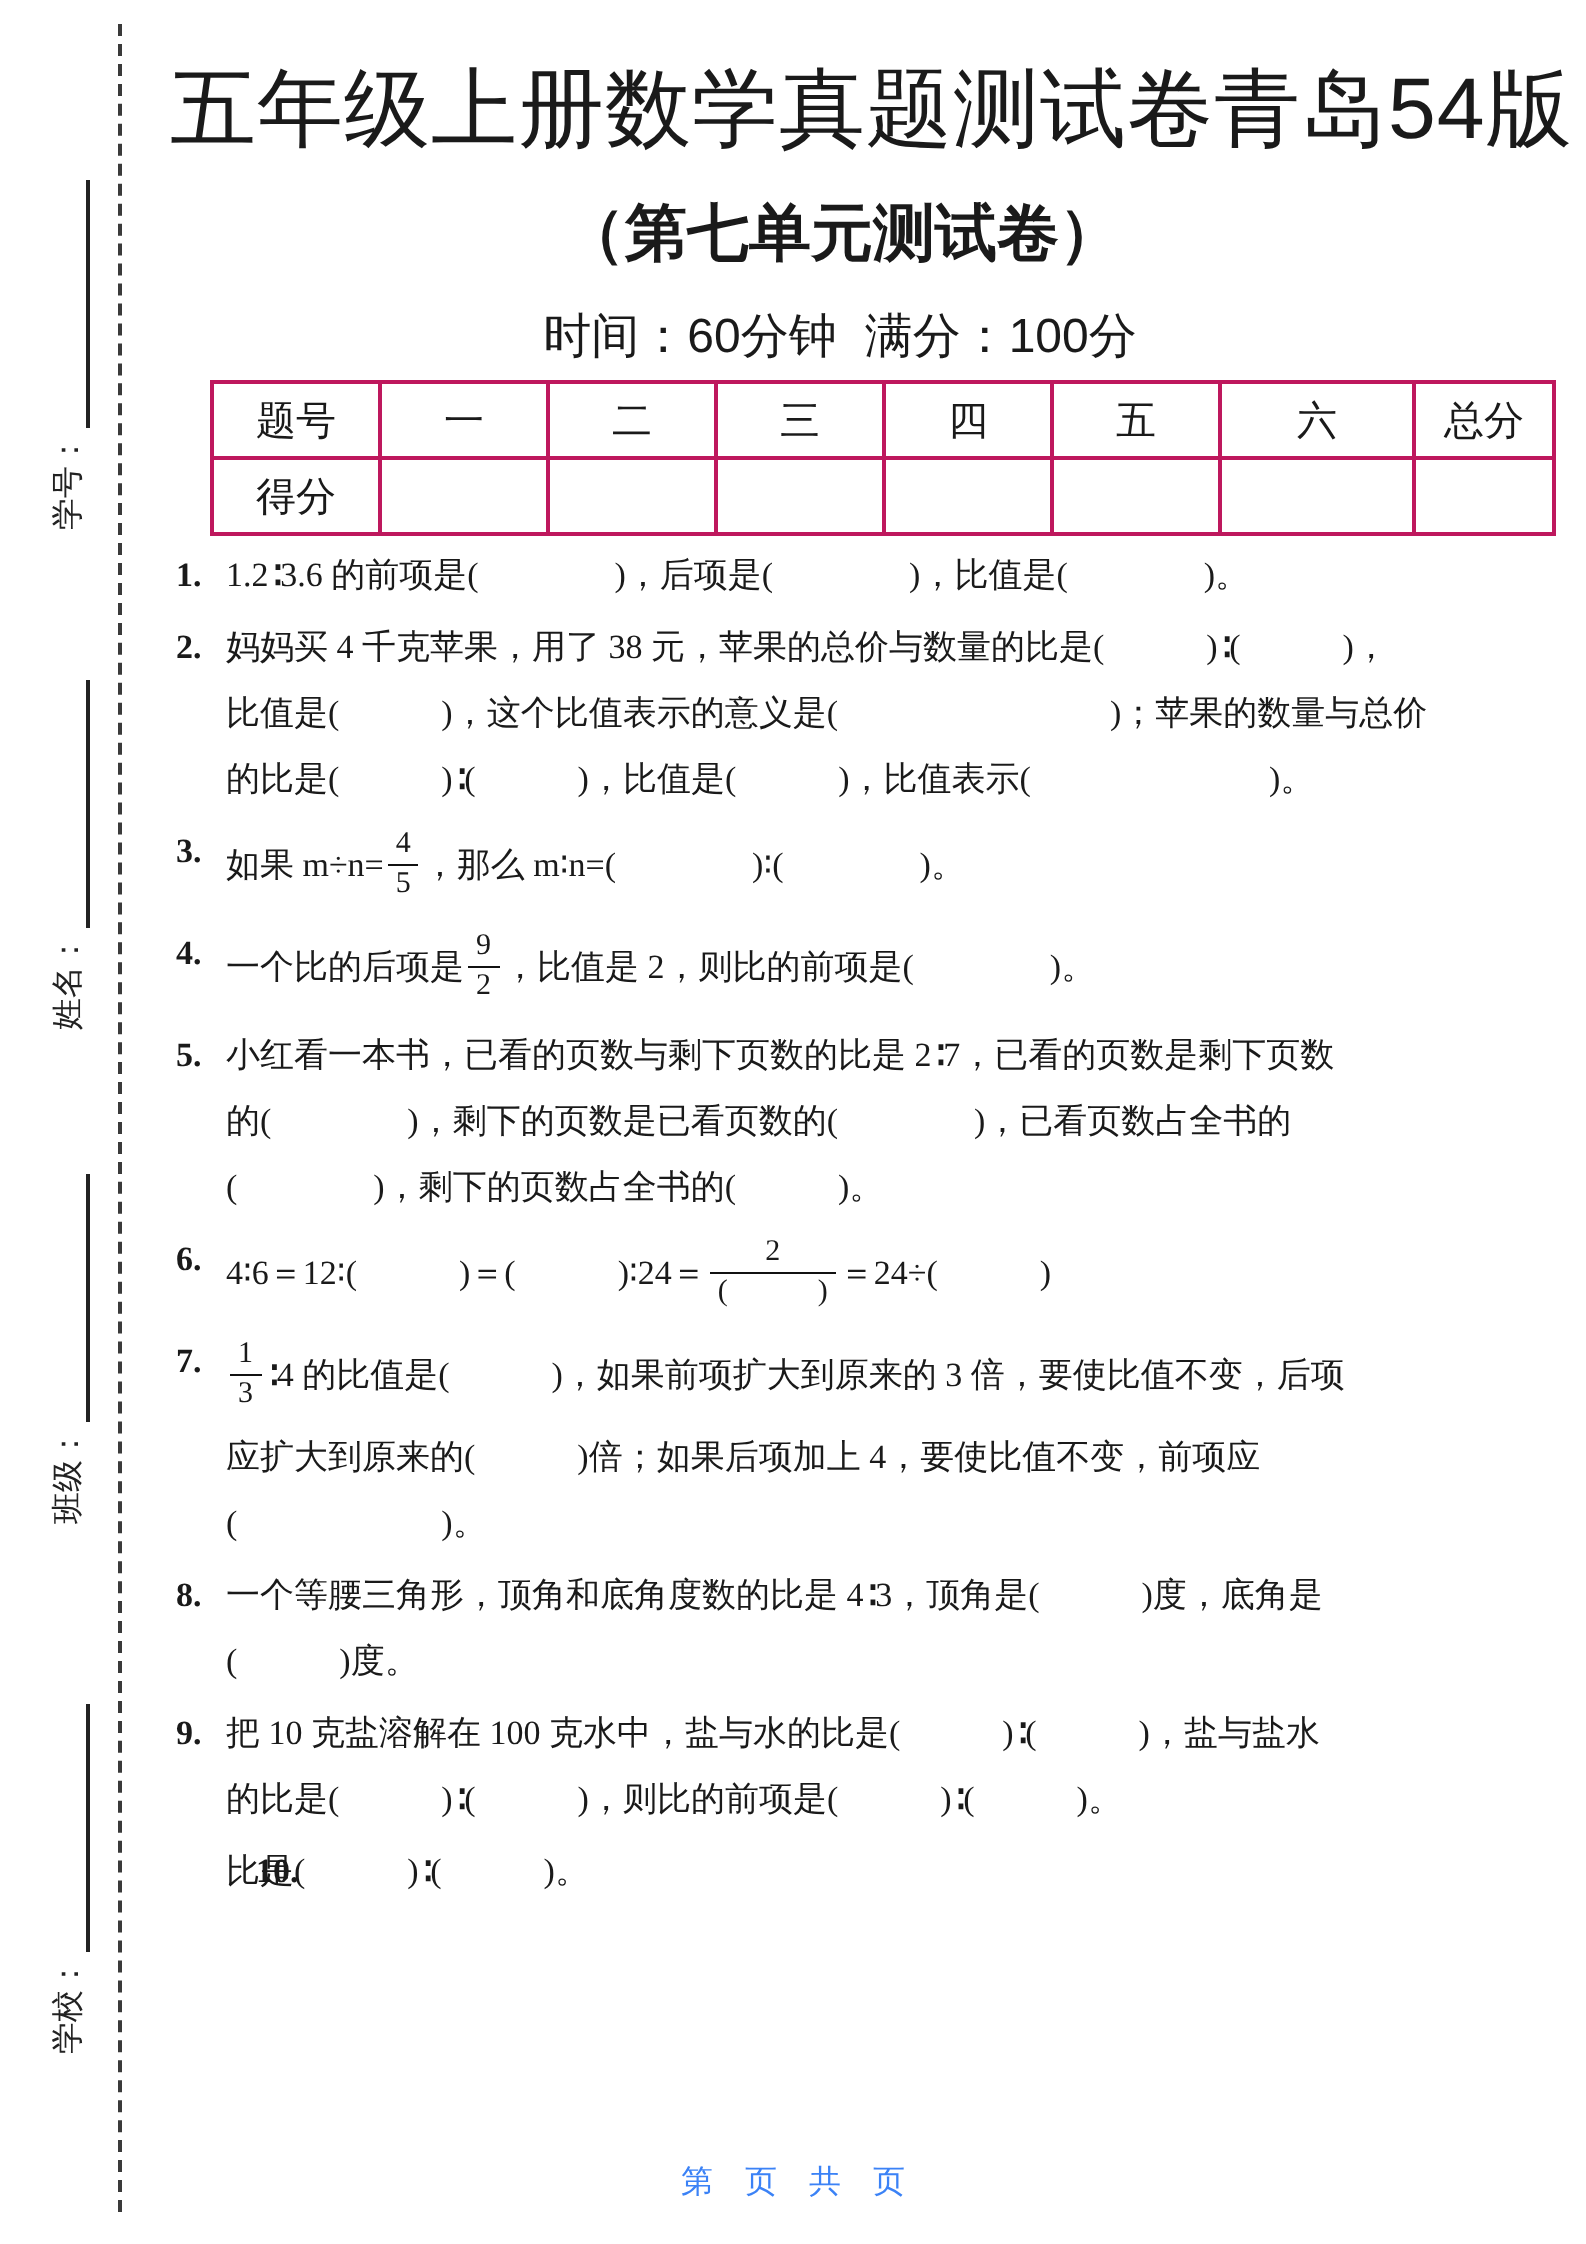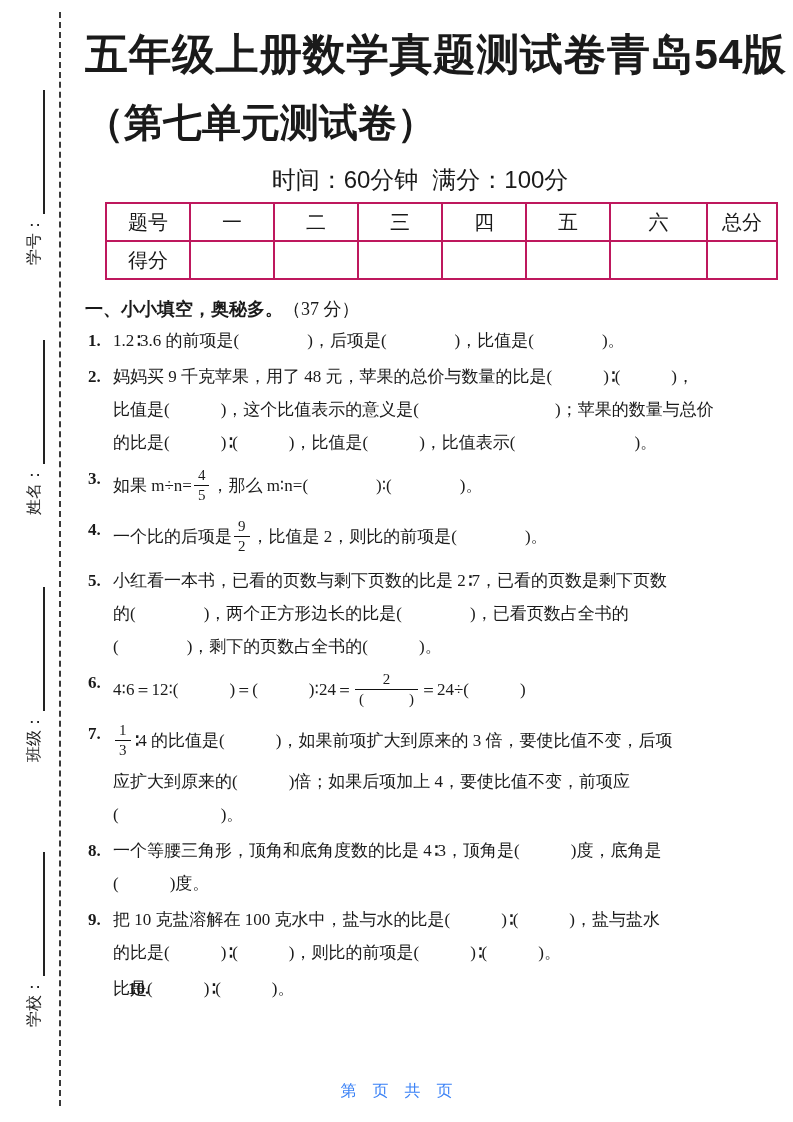--- a/index.html
+++ b/index.html
@@ -24,25 +24,25 @@
     border-bottom:2px solid #222;
   }
   .mf-id{left:-55px;top:165px;width:180px;}
   .mf-name{left:-55px;top:415px;width:180px;}
   .mf-class{left:-60px;top:657px;width:190px;}
   .mf-school{left:-62px;top:920px;width:194px;}
 
   
   .main{position:absolute;left:85px;top:0;width:672px;}
   .title{
-    margin:26px 0 0 0;text-align:center;font-size:43px;font-weight:bold;
+    margin:26px 0 0 0;text-align:center;font-size:43px;font-weight:normal;
     font-family:"Liberation Sans", sans-serif;white-space:nowrap;letter-spacing:0.5px;
   }
   .subtitle{
-    margin:12px 0 0 0;font-size:39px;font-weight:bold;
+    margin:12px 0 0 0;text-align:center;font-size:31px;font-weight:bold;
     font-family:"Liberation Sans", sans-serif;white-space:nowrap;
   }
   .info{
     margin-top:14px;text-align:center;font-size:24px;
     font-family:"Liberation Sans", sans-serif;padding-right:2px;
   }
   .info .gap{display:inline-block;width:14px;}
 
   
   table.score{
@@ -130,32 +130,29 @@
         <td class="c2"></td>
         <td class="c3"></td>
         <td class="c4"></td>
         <td class="c5"></td>
         <td class="c6"></td>
         <td class="c7"></td>
       </tr>
     </tbody>
       </table>
 
-    <div class="section-heading">
-      <span class="hb">一、小小填空，奥秘多。</span><span>（37 分）</span>
-    </div>
 
     <div class="q">
       <span class="qnum">1.</span>
       <div class="line">1.2∶3.6 的前项是(　　　　)，后项是(　　　　)，比值是(　　　　)。</div>
     </div>
 
     <div class="q">
       <span class="qnum">2.</span>
-      <div class="line">妈妈买 9 千克苹果，用了 48 元，苹果的总价与数量的比是(　　　)∶(　　　)，</div>
+      <div class="line">妈妈买 4 千克苹果，用了 38 元，苹果的总价与数量的比是(　　　)∶(　　　)，</div>
       <div class="line">比值是(　　　)，这个比值表示的意义是(　　　　　　　　)；苹果的数量与总价</div>
       <div class="line">的比是(　　　)∶(　　　)，比值是(　　　)，比值表示(　　　　　　　)。</div>
     </div>
 
     <div class="q">
       <span class="qnum">3.</span>
       <div class="line fline">
         <span>如果 m÷n=</span><span class="frac"><span class="fn">4</span><span class="fd">5</span></span><span>，那么 m∶n=(　　　　)∶(　　　　)。</span>
       </div>
     </div>
@@ -163,21 +160,21 @@
     <div class="q">
       <span class="qnum">4.</span>
       <div class="line fline">
         <span>一个比的后项是</span><span class="frac"><span class="fn">9</span><span class="fd">2</span></span><span>，比值是 2，则比的前项是(　　　　)。</span>
       </div>
     </div>
 
     <div class="q">
       <span class="qnum">5.</span>
       <div class="line">小红看一本书，已看的页数与剩下页数的比是 2∶7，已看的页数是剩下页数</div>
-      <div class="line">的(　　　　)，两个正方形边长的比是(　　　　)，已看页数占全书的</div>
+      <div class="line">的(　　　　)，剩下的页数是已看页数的(　　　　)，已看页数占全书的</div>
       <div class="line">(　　　　)，剩下的页数占全书的(　　　)。</div>
     </div>
 
     <div class="q">
       <span class="qnum">6.</span>
       <div class="line fline">
         <span>4∶6＝12∶(　　　)＝(　　　)∶24＝</span><span class="frac"><span class="fn">2</span><span class="fd">(　　　)</span></span><span>＝24÷(　　　)</span>
       </div>
     </div>
 

